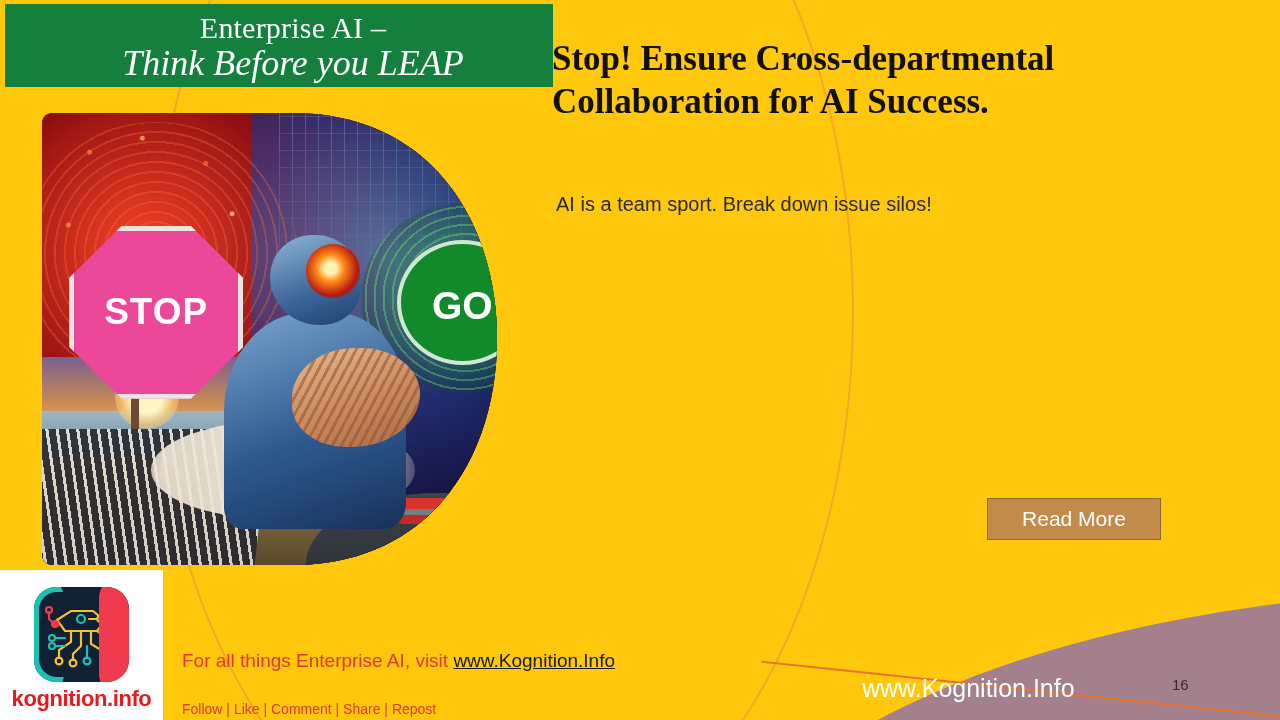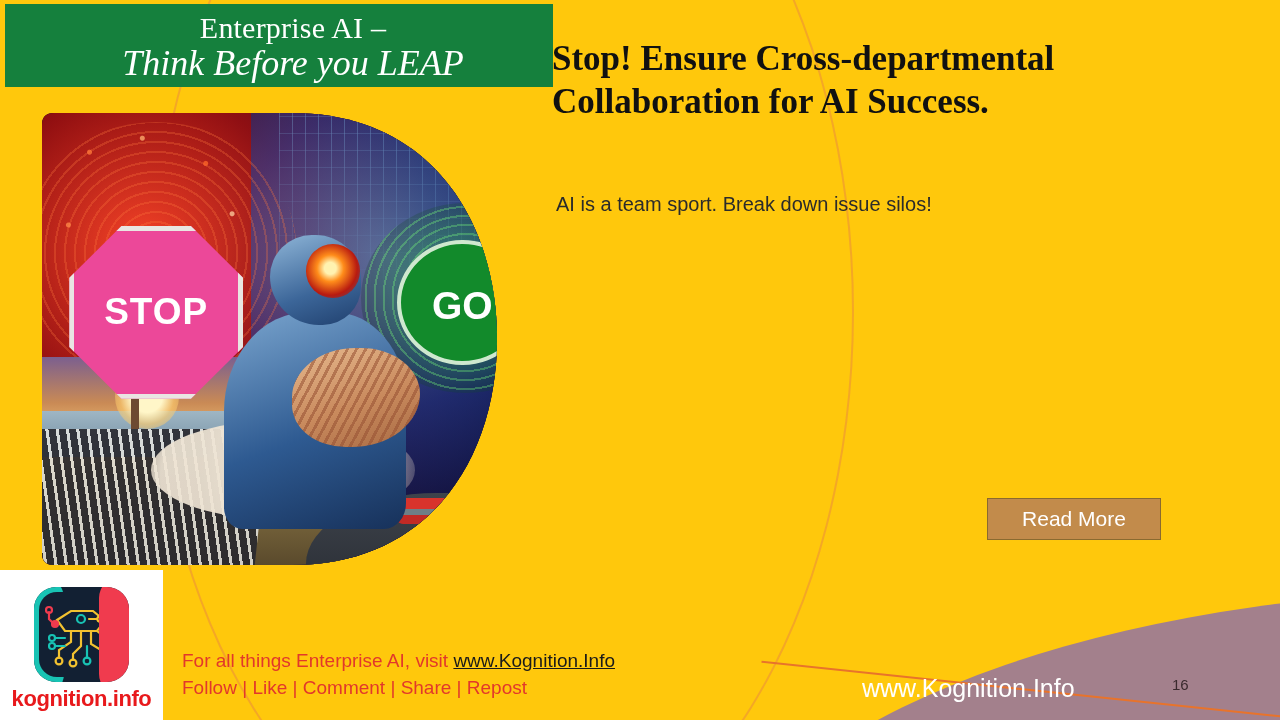--- a/index.html
+++ b/index.html
@@ -122,21 +122,21 @@
   .logo-mark{position:relative;width:95px;height:95px;border-radius:22px;background:#122033;overflow:hidden;}
   .logo-mark::before{content:"";position:absolute;left:-12px;top:-10px;width:42px;height:118px;background:#18c3b4;border-radius:24px;}
   .logo-mark::after{content:"";position:absolute;right:-12px;top:-10px;width:42px;height:118px;background:#f03b4e;border-radius:24px;}
   .logo-inner{position:absolute;left:5px;top:5px;right:5px;bottom:5px;border-radius:18px;background:#122033;}
   .logo-svg{position:absolute;left:7px;top:7px;}
   .logo-word{margin-top:4px;color:#E8191C;font-size:22px;font-weight:700;letter-spacing:-.4px;}
 
   
   .foot1{position:absolute;left:182px;top:650px;color:#E2382B;font-size:19px;text-align:right;}
   .foot1 .lnk{color:#1a1a1a;text-decoration:underline;}
-  .foot2{position:absolute;left:182px;top:677px;color:#E2382B;font-size:19px;}
+  .foot2{position:absolute;left:182px;top:701px;color:#E2382B;font-size:14px;}
   .sep{color:#E2382B;}
 </style>
 </head>
 <body>
 
 <div class="slide">
 
   <div class="deco-arc"></div>
 
   <div class="banner">

